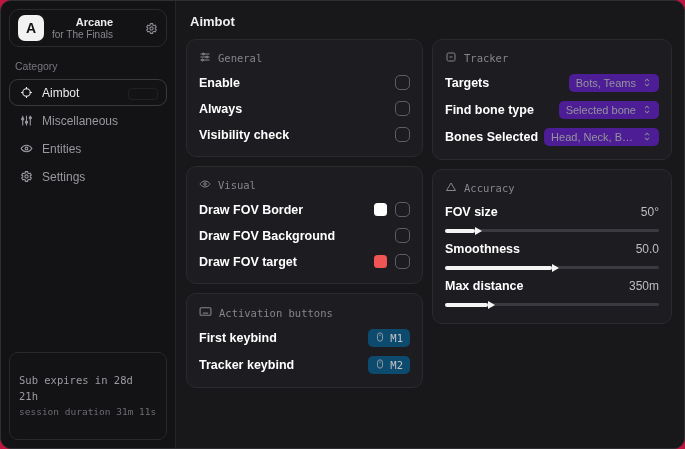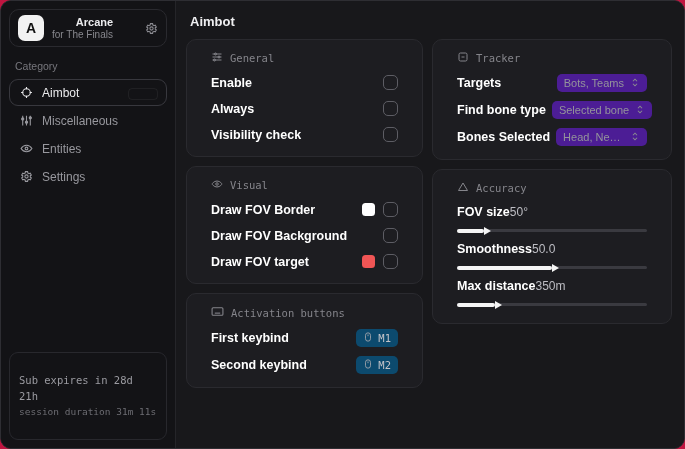--- a/index.html
+++ b/index.html
@@ -59,21 +59,21 @@
   }
   .foot1 { font-family:"DejaVu Sans Mono", monospace; font-size:10.5px; color:#9b9ba1; }
   .foot2 { font-family:"DejaVu Sans Mono", monospace; font-size:9.5px;  color:#6c6c72; }
   
   .main { flex:1; background:#18181b; padding:13px 12px 0 10px; overflow:hidden; }
   .page-title { font-size:13px; font-weight:bold; color:#f0f0f2; margin-left:4px; }
   .cols { display:flex; gap:9px; margin-top:10px; }
   .col { width:240px; display:flex; flex-direction:column; }
   .panel {
     background:#1d1d21; border:1px solid #2a2a2f; border-radius:10px;
-    padding:11px 24px 13px; margin-bottom:9px;
+    padding:11px 12px 13px; margin-bottom:9px;
   }
   .panel-h {
     display:flex; align-items:center; gap:7px;
     font-family:"DejaVu Sans Mono", monospace;
     font-size:10.5px; color:#85858b; margin-bottom:4px;
   }
   .panel-h svg { stroke:#85858b; }
   .row {
     display:flex; align-items:center; justify-content:space-between;
     margin-top:9px; min-height:17px; gap:6px;
@@ -93,21 +93,21 @@
   }
   .keybadge svg { stroke:#a9a9af; }
   .dropdown {
     display:flex; align-items:center; gap:6px;
     background:#4c1d95; border-radius:5px; padding:2.5px 7px;
     font-size:11px; color:#94949b; cursor:pointer; white-space:nowrap;
   }
   .dropdown svg { stroke:#8a8a90; }
   
   .slider-row { margin-top:10px; }
-  .slider-head { display:flex; align-items:center; }
+  .slider-head { display:flex; justify-content:space-between; align-items:center; }
   .slider-val { font-size:12px; color:#bdbdc3; }
   .slider-track {
     position:relative; height:3px; border-radius:2px;
     background:#3a3a40; margin:10px 0 4px; cursor:pointer;
   }
   .slider-fill {
     position:absolute; left:0; top:-0.5px; height:4px; border-radius:2px;
     background:#f5f5f5;
   }
   .slider-fill::after {
@@ -284,21 +284,21 @@
               <span>
                 <svg width="10" height="12" viewBox="0 0 24 24" fill="none" stroke-width="2">
                   <rect x="6" y="2" width="12" height="20" rx="6"></rect>
                   <line x1="12" y1="6" x2="12" y2="10"></line>
                 </svg>
               </span>
               <span>M1</span>
             </span>
           </div>
           <div class="row">
-            <span class="row-label">Second keybind</span>
+            <span class="row-label">Tracker keybind</span>
             <span class="keybadge">
               <span>
                 <svg width="10" height="12" viewBox="0 0 24 24" fill="none" stroke-width="2">
                   <rect x="6" y="2" width="12" height="20" rx="6"></rect>
                   <line x1="12" y1="6" x2="12" y2="10"></line>
                 </svg>
               </span>
               <span>M2</span>
             </span>
           </div>

